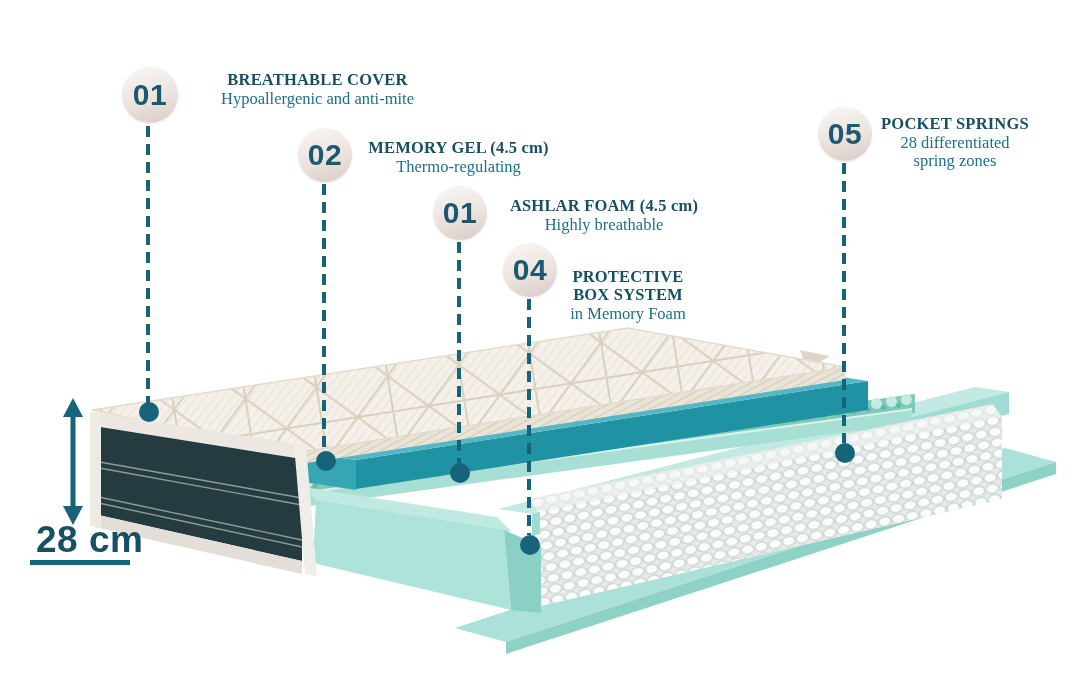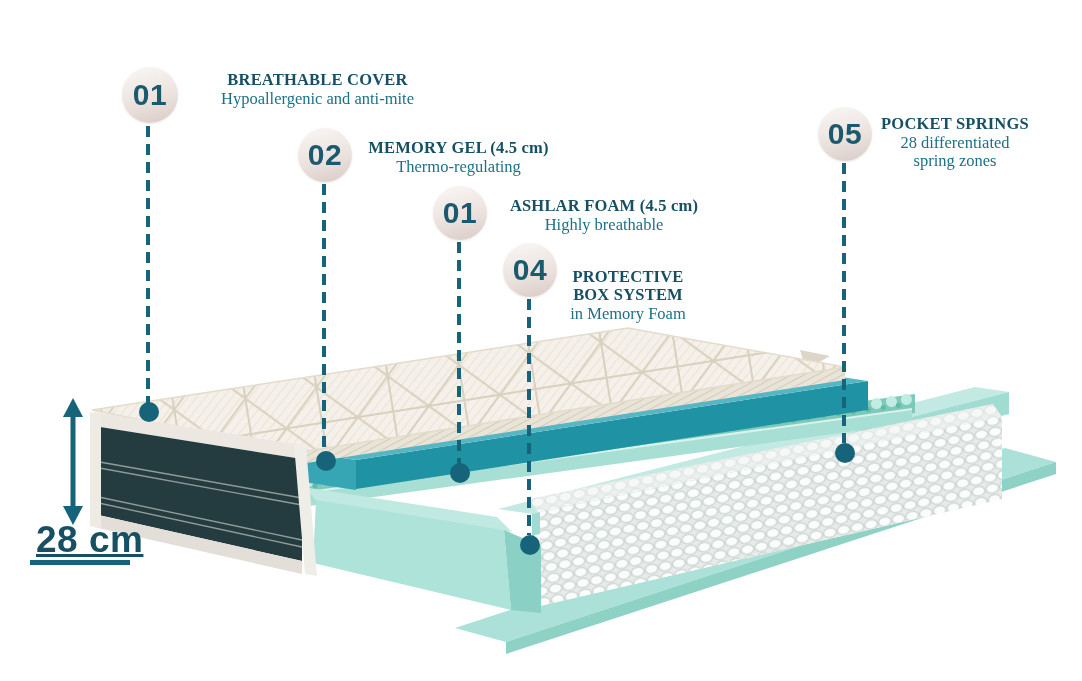--- a/index.html
+++ b/index.html
@@ -19,21 +19,21 @@
   .ctext .t{font-weight:700;font-size:16.5px;color:var(--title-c);letter-spacing:.2px;}
   .ctext .s{font-weight:400;font-size:16.5px;color:var(--sub-c);margin-top:1px;}
 
   
   .dash{position:absolute;width:4px;margin-left:-2px;
         background:repeating-linear-gradient(to bottom,var(--accent) 0 11px,transparent 11px 18px);}
   .dot{position:absolute;width:20px;height:20px;margin:-10px 0 0 -10px;border-radius:50%;
        background:var(--accent);}
 
   
-  .measure-label{position:absolute;font-weight:700;font-size:37px;color:var(--title-c);letter-spacing:.5px;text-decoration:underline;}
+  .measure-label{position:absolute;font-weight:700;font-size:37px;color:var(--title-c);letter-spacing:.5px;}
   .measure-underline{position:absolute;height:5px;background:var(--accent);}
 </style>
 </head>
 <body>
 
 <div id="stage">
 
   <svg class="scene" width="1082" height="681" viewBox="0 0 1082 681">
     <defs>
 

